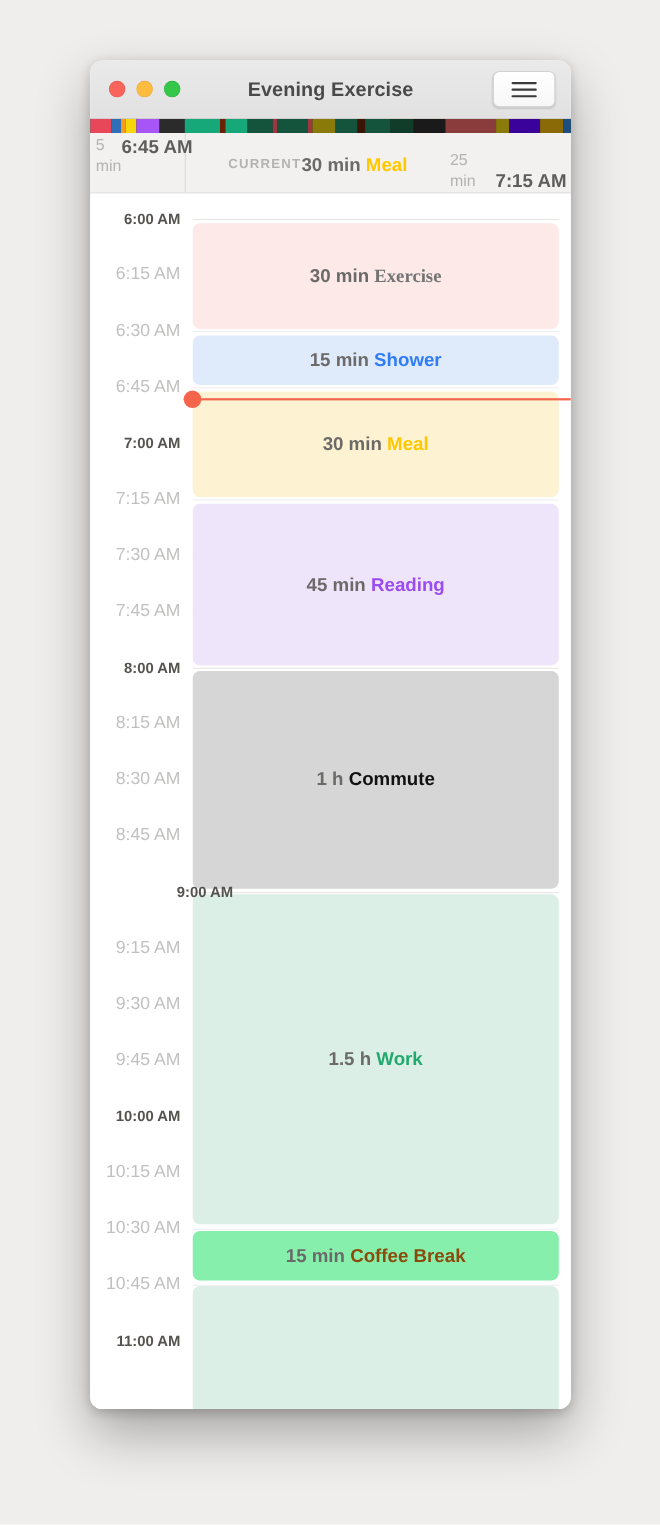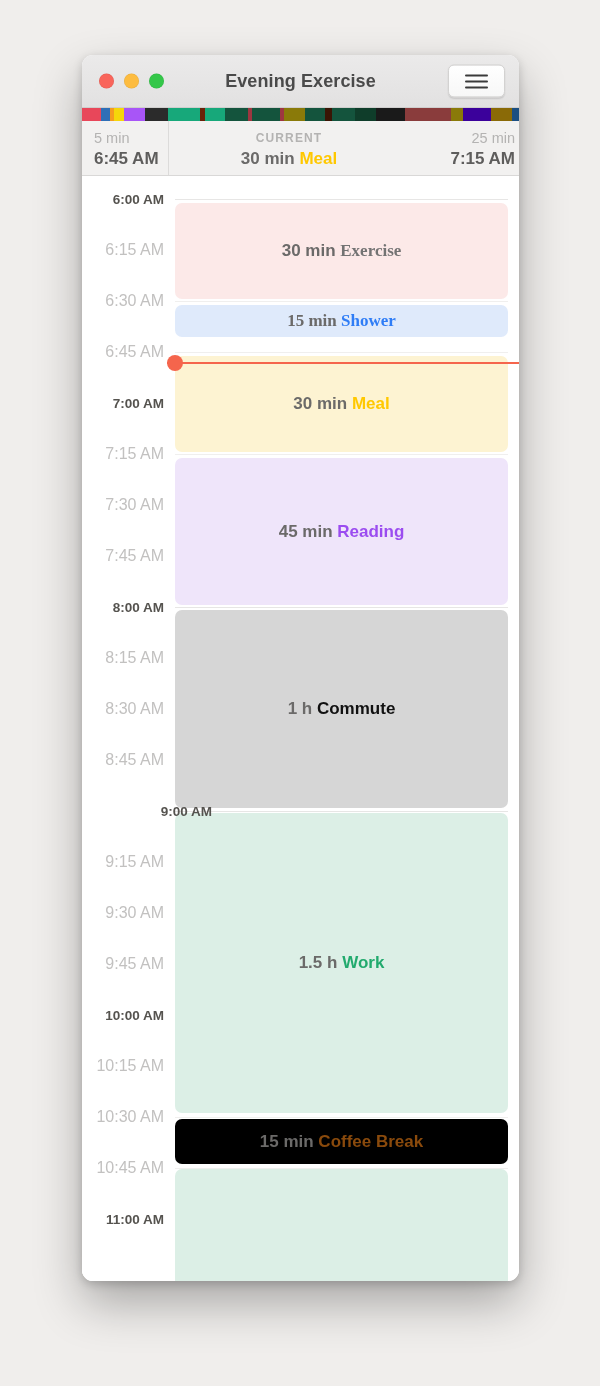--- a/index.html
+++ b/index.html
@@ -113,21 +113,21 @@
     flex: 0 0 55px;
     height: 55px;
     background: #f2f1f0;
     border-bottom: 1px solid #d9d8d7;
     display: flex;
     align-items: stretch;
     position: relative;
   }
   #summary .cell {
     display: flex;
-    flex-direction: column;
+    flex-direction: row;
     justify-content: center;
     padding-top: 2px;
   }
   #sum-left {
     width: 87px;
     padding-left: 12px;
     border-right: 1px solid #dcdbda;
     align-items: flex-start;
   }
   #sum-center {
@@ -330,36 +330,36 @@
         <div class="gridline" style="top: 890px;"></div>
         <div class="gridline" style="top: 941px;"></div>
         <div class="gridline" style="top: 992px;"></div>
         <div class="gridline hour" style="top: 1043px;"></div>
         <div class="gridline" style="top: 1094px;"></div>
       </div>
     <div id="events">
         <div class="event" style="top: 27px; height: 96px; background: rgb(252, 233, 232);">
           <span class="label"><span class="dur">30 min</span> <span style="color: #737373; font-family: Liberation Serif, serif;">Exercise</span></span>
         </div>
-        <div class="event" style="top: 129px; height: 32px; background: rgb(223, 234, 251); font-family: Liberation Serif, serif;">
+        <div class="event" style="top: 129px; height: 45px; background: rgb(223, 234, 251);">
           <span class="label"><span class="dur">15 min</span> <span style="color: rgb(47, 125, 246);">Shower</span></span>
         </div>
         <div class="event" style="top: 180px; height: 96px; background: rgb(253, 243, 210);">
           <span class="label"><span class="dur">30 min</span> <span style="color: rgb(255, 200, 0);">Meal</span></span>
         </div>
         <div class="event" style="top: 282px; height: 147px; background: rgb(239, 229, 250);">
           <span class="label"><span class="dur">45 min</span> <span style="color: rgb(155, 76, 240);">Reading</span></span>
         </div>
         <div class="event" style="top: 434px; height: 198px; background: rgb(214, 214, 214);">
           <span class="label"><span class="dur">1 h</span> <span style="color: rgb(17, 17, 17);">Commute</span></span>
         </div>
         <div class="event" style="top: 637px; height: 300px; background: rgb(220, 239, 230);">
           <span class="label"><span class="dur">1.5 h</span> <span style="color: rgb(34, 170, 110);">Work</span></span>
         </div>
-        <div class="event" style="top: 943px; height: 45px; background: #000000;">
+        <div class="event" style="top: 943px; height: 45px; background: #86efac;">
           <span class="label"><span class="dur">15 min</span> <span style="color: rgb(138, 74, 12);">Coffee Break</span></span>
         </div>
         <div class="event" style="top: 993px; height: 135px; background: rgb(220, 239, 230);"></div>
       </div>
     <div id="gutter">
         <div class="tick hour" style="top: 23px;">6:00 AM</div>
         <div class="tick" style="top: 74px;">6:15 AM</div>
         <div class="tick" style="top: 125px;">6:30 AM</div>
         <div class="tick" style="top: 176px;">6:45 AM</div>
         <div class="tick hour" style="top: 227px;">7:00 AM</div>

